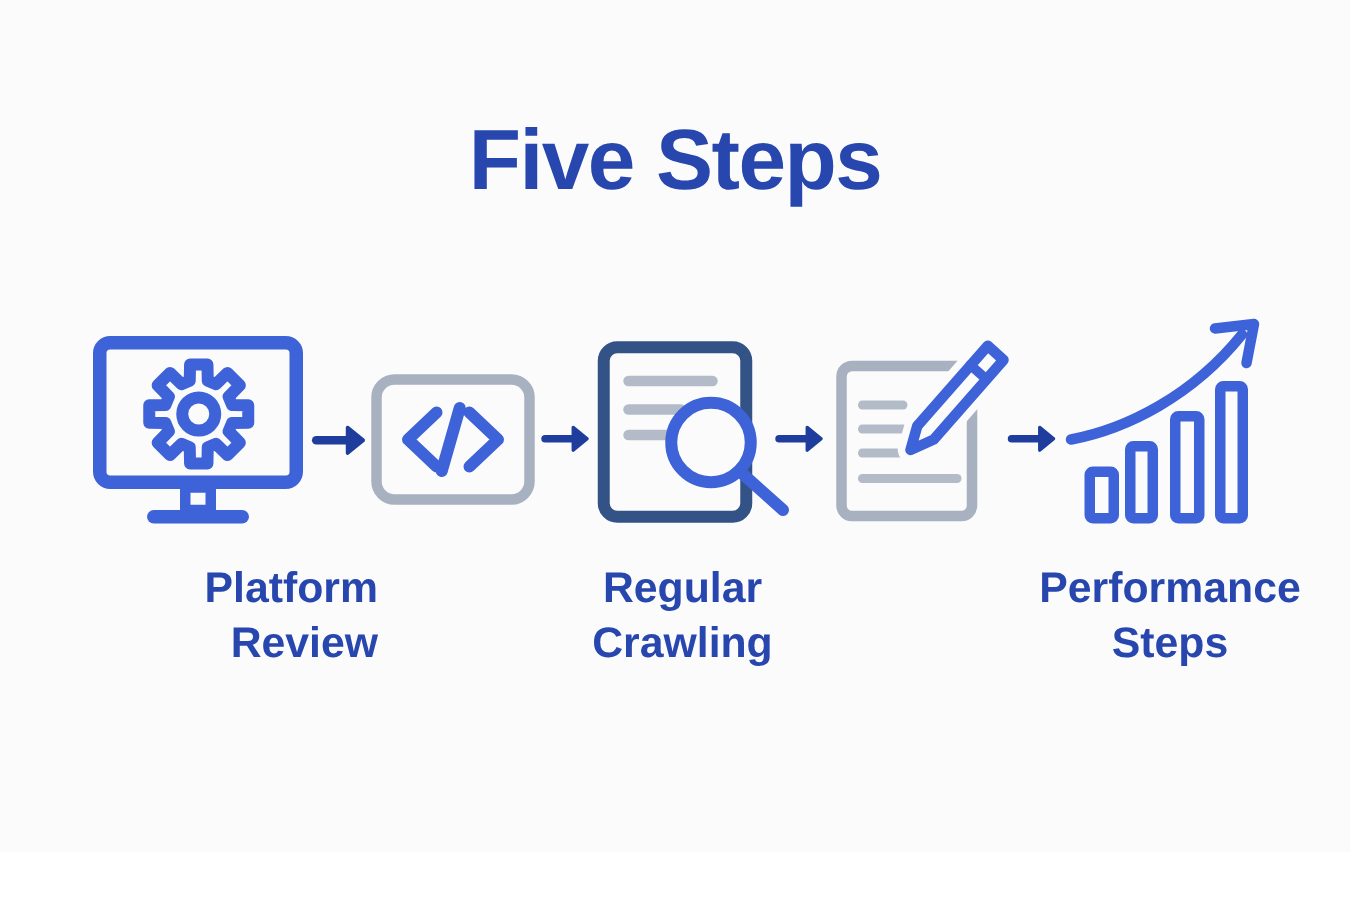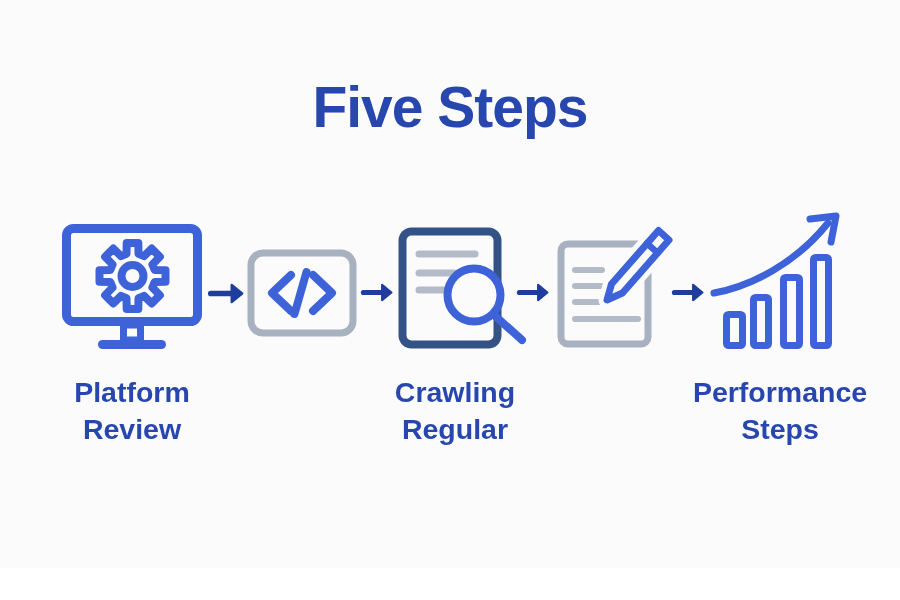--- a/index.html
+++ b/index.html
@@ -105,28 +105,28 @@
 
   <svg class="icon" style="left:709px;top:206px;" width="138" height="146" viewBox="0 0 138 146">
     <path d="M5,87 C 42,80 86,58 119,17" stroke-width="7" class="st-blue f-none"></path>
     <polyline points="101,13 127,10 122,36" stroke-width="7" class="st-blue f-none"></polyline>
     <rect x="17.5" y="108.5" width="16" height="31" rx="2" stroke-width="7" class="st-blue f-none"></rect>
     <rect x="44.5" y="91.5" width="15" height="48" rx="2" stroke-width="7" class="st-blue f-none"></rect>
     <rect x="74.5" y="71.5" width="16" height="68" rx="2" stroke-width="7" class="st-blue f-none"></rect>
     <rect x="104.5" y="51.5" width="15" height="88" rx="2" stroke-width="7" class="st-blue f-none"></rect>
   </svg>
 
-  <div class="step-label" style="left:12px;">
+  <div class="step-label" style="left:12px;text-align:right;">
     <div>Platform</div>
     <div>Review</div>
   </div>
   <div class="step-label" style="left:183px;">
   </div>
   <div class="step-label" style="left:335px;">
+    <div>Regular</div>
     <div>Crawling</div>
-    <div>Regular</div>
   </div>
   <div class="step-label" style="left:660px;">
     <div>Performance</div>
     <div>Steps</div>
   </div>
 
 </div>
 
 </body></html>

